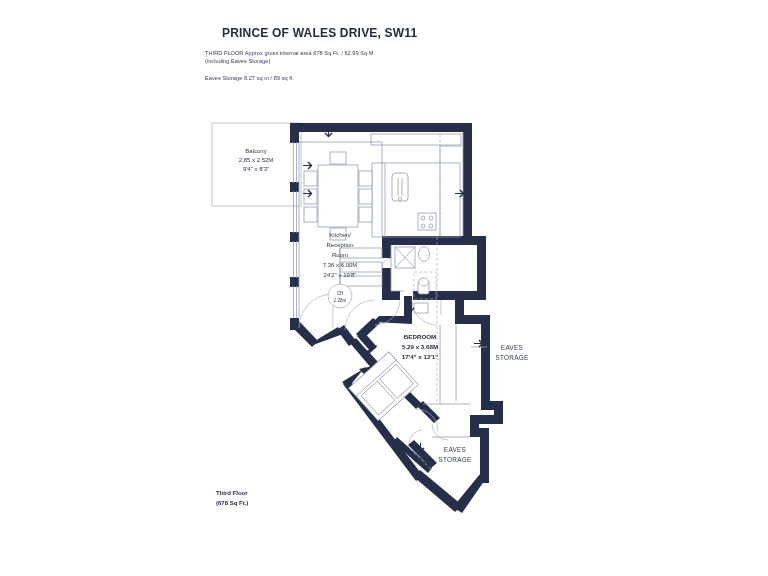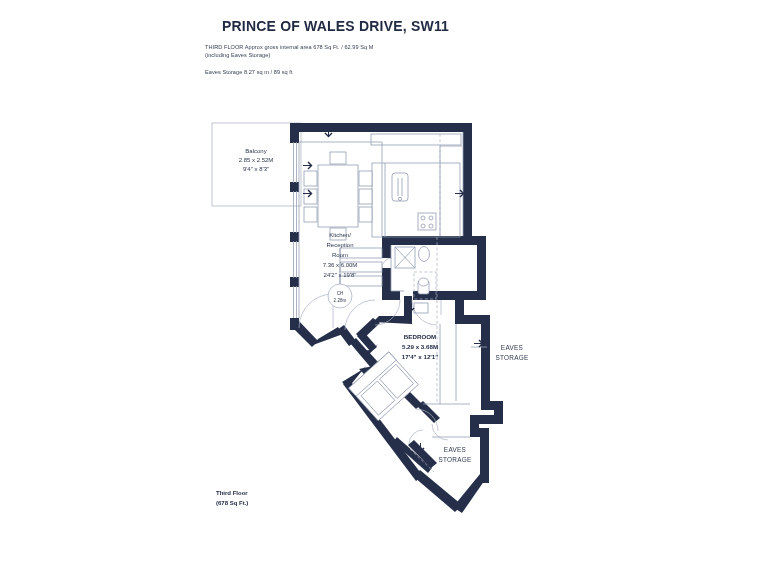--- a/index.html
+++ b/index.html
@@ -20,25 +20,25 @@
     inset: 0;
     background: #ffffff;
   }
   .header {
     position: absolute;
     left: 205px;
     top: 14px;
     width: 420px;
   }
   .title {
-    font-size: 14px;
+    font-size: 12px;
     font-weight: bold;
     letter-spacing: 0.2px;
     color: #222b44;
-    margin: 4px 0 9px 0;
+    margin: 12px 0 9px 0;
     padding-left: 17px;
   }
   .subline {
     font-size: 5.6px;
     line-height: 8px;
     color: #3a4258;
     margin: 0;
     letter-spacing: 0.05px;
   }
   .subline2 {

